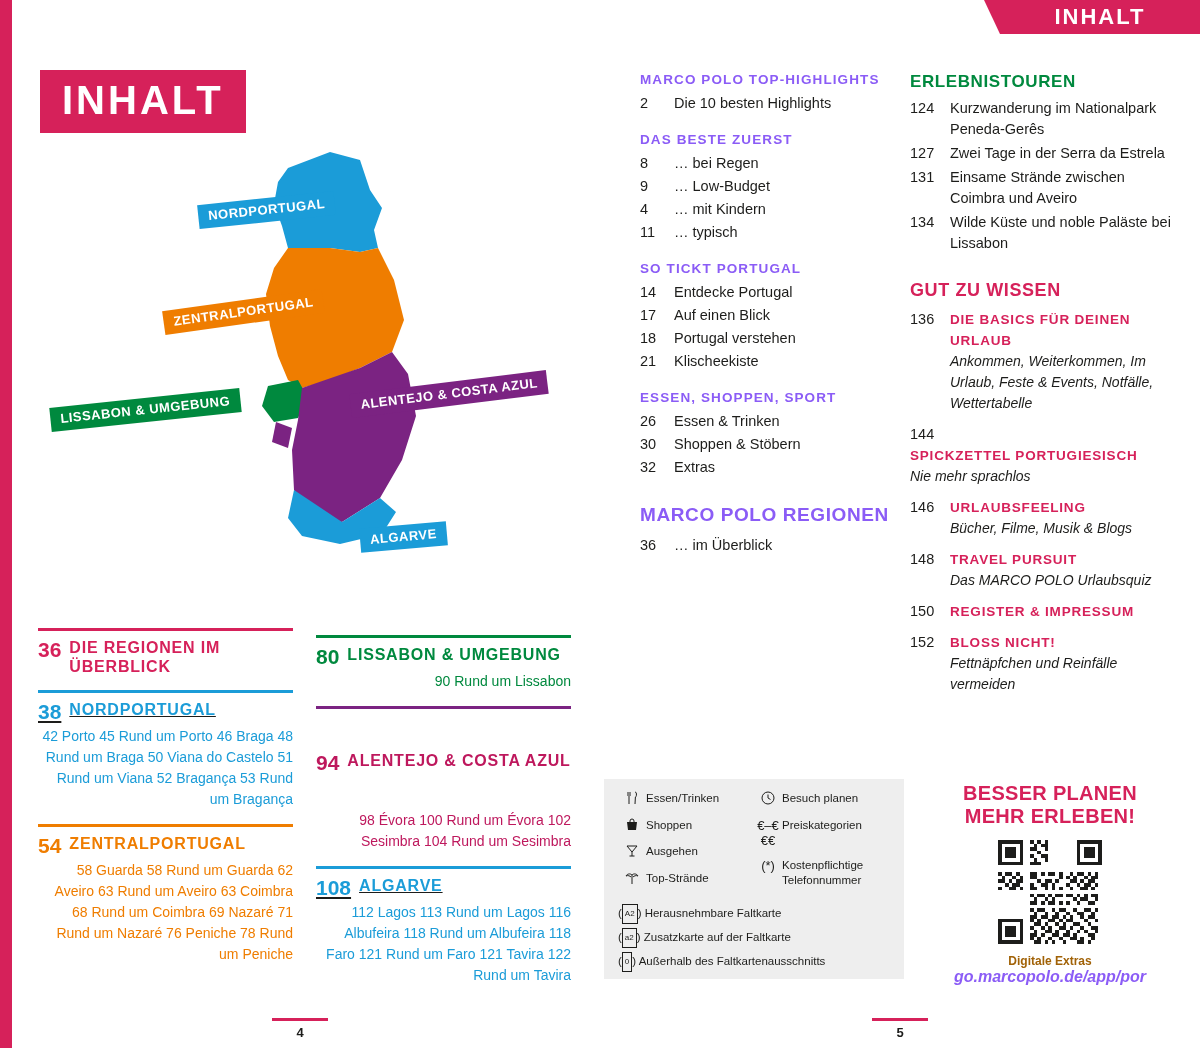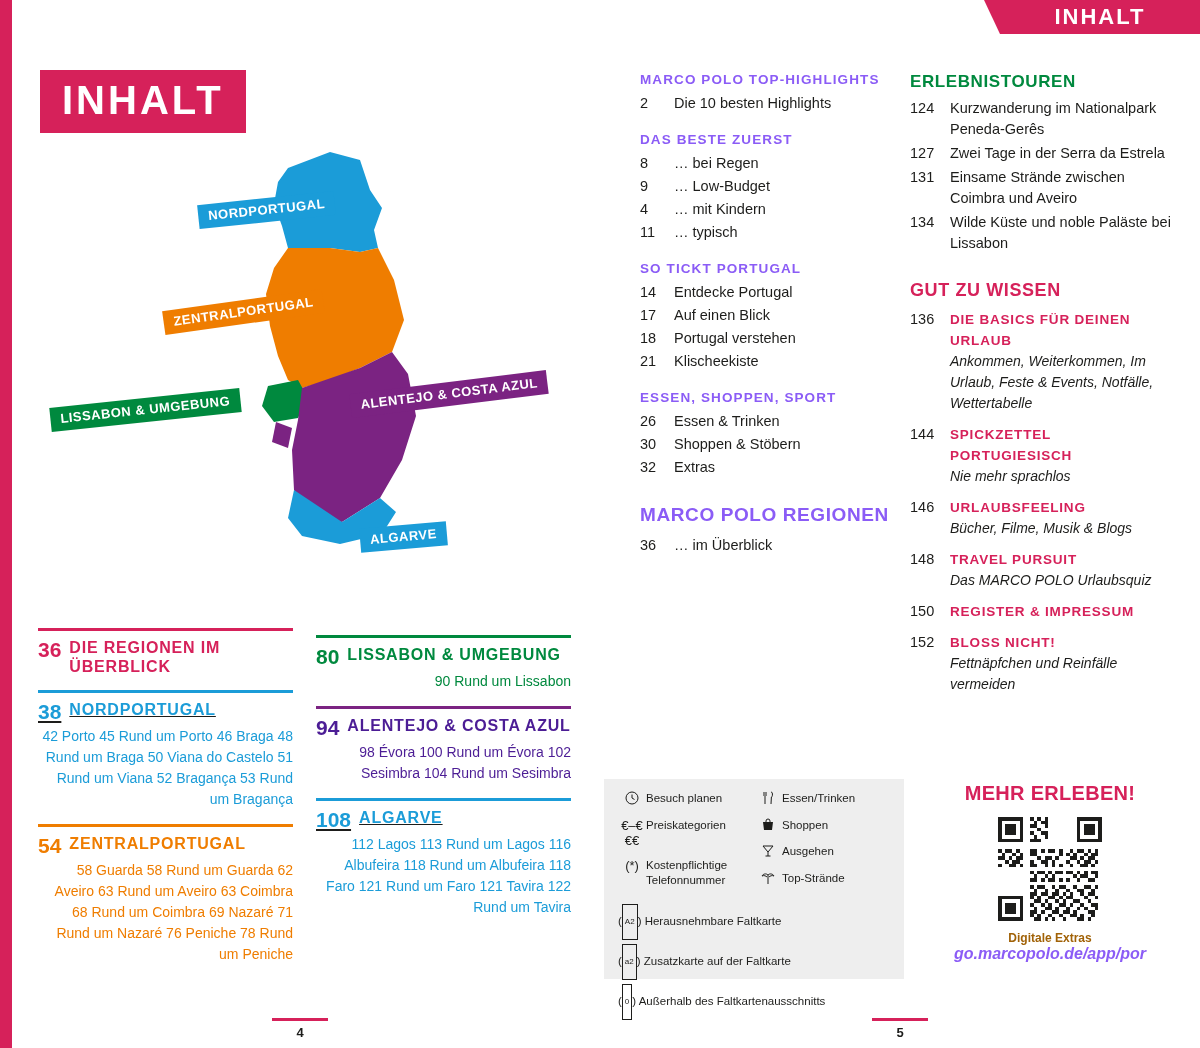--- a/index.html
+++ b/index.html
@@ -94,38 +94,38 @@
   .reg-head .nm {
     flex: 1; text-align: left; font-weight: bold; font-size: 16px; letter-spacing: 0.8px;
     line-height: 19px;
   }
   .reg-sub { text-align: right; font-size: 14px; line-height: 21px; margin-top: 2px; }
   .reg-group { margin-bottom: 14px; }
   .c-red { color: #d6215a; } .bt-red { border-top-color: #d6215a; }
   .c-blue { color: #1b9cd8; } .bt-blue { border-top-color: #1b9cd8; text-decoration: underline; }
   .c-orange { color: #ef7d00; } .bt-orange { border-top-color: #ef7d00; }
   .c-green { color: #00893e; } .bt-green { border-top-color: #00893e; }
-  .c-purple { color: #4c1d95; } .bt-purple { border-top-color: #7b2382; }
+  .c-purple { color: #be185d; margin-top: 35px; } .bt-purple { border-top-color: #7b2382; }
 
   
   .legend {
     position: absolute; left: 604px; top: 779px; width: 300px; height: 200px;
     background: #eeeeee; padding: 12px 14px;
     font-size: 11.5px; line-height: 15px;
   }
   .legend-grid { display: flex; }
   .legend-col { width: 50%; }
   .leg-row { display: flex; align-items: flex-start; margin-bottom: 10px; }
   .leg-ic { width: 28px; flex: none; text-align: center; font-size: 13px; color: #1d1d1b; }
   .leg-tx { flex: 1; }
   .legend-foot { margin-top: 6px; }
   .legend-foot div { margin-bottom: 4px; }
   .mapbox {
     display: inline-block; border: 1px solid #1d1d1b; font-size: 8px;
-    padding: 12px 2px; line-height: 10px; vertical-align: 1px;
+    padding: 4px 2px; line-height: 10px; vertical-align: 1px;
   }
 
   
   .promo { position: absolute; left: 930px; top: 782px; width: 240px; text-align: center; }
   .promo-h { color: #d6215a; font-weight: bold; font-size: 20px; line-height: 23px; letter-spacing: 0.3px; }
   .qr { width: 104px; height: 104px; margin: 12px auto 10px auto; background: #fff; }
   .promo-l1 { color: #a16207; font-weight: bold; font-size: 12px; }
   .promo-l2 { color: #8b5cf6; font-weight: bold; font-size: 16px; font-style: italic; }
 
   
@@ -268,21 +268,21 @@
     <div style="margin-top:8px;">
 
       <div class="r-row">
         <span class="pg">136</span>
         <span class="tx">
           <span class="r-title">DIE BASICS FÜR DEINEN URLAUB</span><br>
           <span class="r-sub">Ankommen, Weiterkommen, Im Urlaub, Feste &amp; Events, Notfälle, Wettertabelle</span>
         </span>
       </div>
 
-      <div class="r-row" style="margin-top:10px;">
+      <div class="r-row" style="margin-top:10px;flex-direction:column;">
         <span class="pg">144</span>
         <span class="tx">
           <span class="r-title">SPICKZETTEL PORTUGIESISCH</span><br>
           <span class="r-sub">Nie mehr sprachlos</span>
         </span>
       </div>
 
       <div class="r-row" style="margin-top:10px;">
         <span class="pg">146</span>
         <span class="tx">
@@ -367,95 +367,96 @@
           <span class="nm c-blue">ALGARVE</span>
         </div>
         <div class="reg-sub c-blue">112 Lagos  113 Rund um Lagos 116 Albufeira  118 Rund um Albufeira  118 Faro  121 Rund um Faro  121 Tavira  122 Rund um Tavira</div>
       </div>
     </div>
 
   </div>
 
   <div class="legend">
     <div class="legend-grid">
+      <div class="legend-col">
+        <div class="leg-row">
+          <span class="leg-ic">
+            <svg width="12" height="14" viewBox="0 0 12 14">
+                <path d="M2 1v4M4 1v4M3 5v8" stroke="#1d1d1b" stroke-width="1" fill="none"></path>
+                <path d="M9 1c1.2 0 1.6 1.5 1.4 3.2C10.3 5.3 9.8 6 9.4 6L9 13" stroke="#1d1d1b" stroke-width="1" fill="none"></path>
+              </svg>
+          </span>
+          <span class="leg-tx">Essen/Trinken</span>
+        </div>
+        <div class="leg-row">
+          <span class="leg-ic">
+            <svg width="14" height="13" viewBox="0 0 14 13">
+                <path d="M2 4h10l-1 8H3z" fill="#1d1d1b"></path>
+                <path d="M5 4V3a2 2 0 0 1 4 0v1" fill="none" stroke="#1d1d1b" stroke-width="1"></path>
+              </svg>
+          </span>
+          <span class="leg-tx">Shoppen</span>
+        </div>
+        <div class="leg-row">
+          <span class="leg-ic">
+            <svg width="12" height="14" viewBox="0 0 12 14">
+                <path d="M1 2h10L6 8z" fill="none" stroke="#1d1d1b" stroke-width="1"></path>
+                <path d="M6 8v4M3.5 12h5" stroke="#1d1d1b" stroke-width="1"></path>
+              </svg>
+          </span>
+          <span class="leg-tx">Ausgehen</span>
+        </div>
+        <div class="leg-row">
+          <span class="leg-ic">
+            <svg width="14" height="14" viewBox="0 0 14 14">
+                <path d="M7 4c-2-2-5-1-6 1 2-1 4 0 5 1M7 4c2-2 5-1 6 1-2-1-4 0-5 1M7 4v9" stroke="#1d1d1b" stroke-width="1" fill="none"></path>
+              </svg>
+          </span>
+          <span class="leg-tx">Top-Strände</span>
+        </div>
+      </div>
       <div class="legend-col">
         <div class="leg-row">
           <span class="leg-ic">
             <svg width="14" height="14" viewBox="0 0 14 14">
                 <circle cx="7" cy="7" r="6" fill="none" stroke="#1d1d1b" stroke-width="1"></circle>
                 <path d="M7 3.5V7l2.5 1.5" fill="none" stroke="#1d1d1b" stroke-width="1"></path>
               </svg>
           </span>
           <span class="leg-tx">Besuch planen</span>
         </div>
         <div class="leg-row">
           <span class="leg-ic">€–€€€</span>
           <span class="leg-tx">Preiskategorien</span>
         </div>
         <div class="leg-row">
           <span class="leg-ic">(*)</span>
           <span class="leg-tx">Kostenpflichtige Telefonnummer</span>
         </div>
       </div>
-      <div class="legend-col">
-        <div class="leg-row">
-          <span class="leg-ic">
-            <svg width="12" height="14" viewBox="0 0 12 14">
-                <path d="M2 1v4M4 1v4M3 5v8" stroke="#1d1d1b" stroke-width="1" fill="none"></path>
-                <path d="M9 1c1.2 0 1.6 1.5 1.4 3.2C10.3 5.3 9.8 6 9.4 6L9 13" stroke="#1d1d1b" stroke-width="1" fill="none"></path>
-              </svg>
-          </span>
-          <span class="leg-tx">Essen/Trinken</span>
-        </div>
-        <div class="leg-row">
-          <span class="leg-ic">
-            <svg width="14" height="13" viewBox="0 0 14 13">
-                <path d="M2 4h10l-1 8H3z" fill="#1d1d1b"></path>
-                <path d="M5 4V3a2 2 0 0 1 4 0v1" fill="none" stroke="#1d1d1b" stroke-width="1"></path>
-              </svg>
-          </span>
-          <span class="leg-tx">Shoppen</span>
-        </div>
-        <div class="leg-row">
-          <span class="leg-ic">
-            <svg width="12" height="14" viewBox="0 0 12 14">
-                <path d="M1 2h10L6 8z" fill="none" stroke="#1d1d1b" stroke-width="1"></path>
-                <path d="M6 8v4M3.5 12h5" stroke="#1d1d1b" stroke-width="1"></path>
-              </svg>
-          </span>
-          <span class="leg-tx">Ausgehen</span>
-        </div>
-        <div class="leg-row">
-          <span class="leg-ic">
-            <svg width="14" height="14" viewBox="0 0 14 14">
-                <path d="M7 4c-2-2-5-1-6 1 2-1 4 0 5 1M7 4c2-2 5-1 6 1-2-1-4 0-5 1M7 4v9" stroke="#1d1d1b" stroke-width="1" fill="none"></path>
-              </svg>
-          </span>
-          <span class="leg-tx">Top-Strände</span>
-        </div>
-      </div>
     </div>
 
     <div class="legend-foot">
       <div>
         (<span class="mapbox">A2</span>)
         <span>Herausnehmbare Faltkarte</span>
       </div>
       <div>
         (<span class="mapbox">a2</span>)
         <span>Zusatzkarte auf der Faltkarte</span>
       </div>
       <div>
         (<span class="mapbox">0</span>)
         <span>Außerhalb des Faltkartenausschnitts</span>
       </div>
     </div>
   </div>
 
   <div class="promo">
+    <div class="promo-h">BESSER PLANEN</div>
     <div class="promo-h">MEHR ERLEBEN!</div>
     <div class="qr">
       <svg width="104" height="104" viewBox="0 0 29 29" shape-rendering="crispEdges">
         <rect width="29" height="29" fill="#fff"></rect>
         <g fill="#1d1d1b">
           <rect x="0" y="0" width="7" height="7"></rect>
             <rect x="1" y="1" width="5" height="5" fill="#fff"></rect>
             <rect x="2" y="2" width="3" height="3"></rect>
           <rect x="22" y="0" width="7" height="7"></rect>
             <rect x="23" y="1" width="5" height="5" fill="#fff"></rect>

